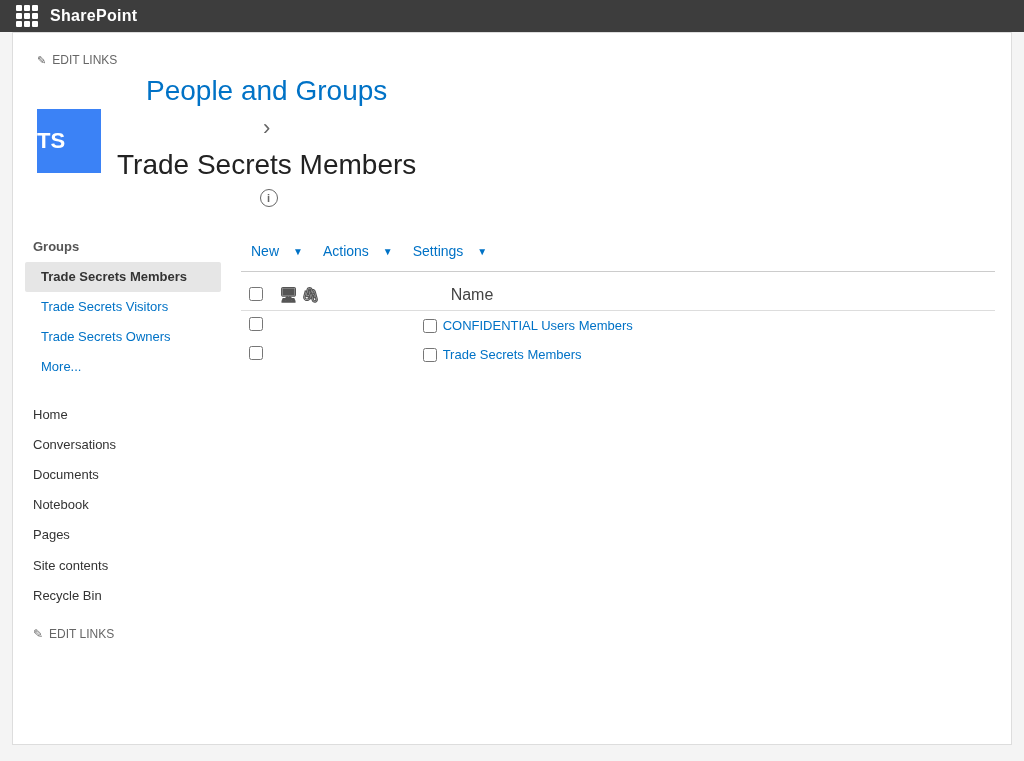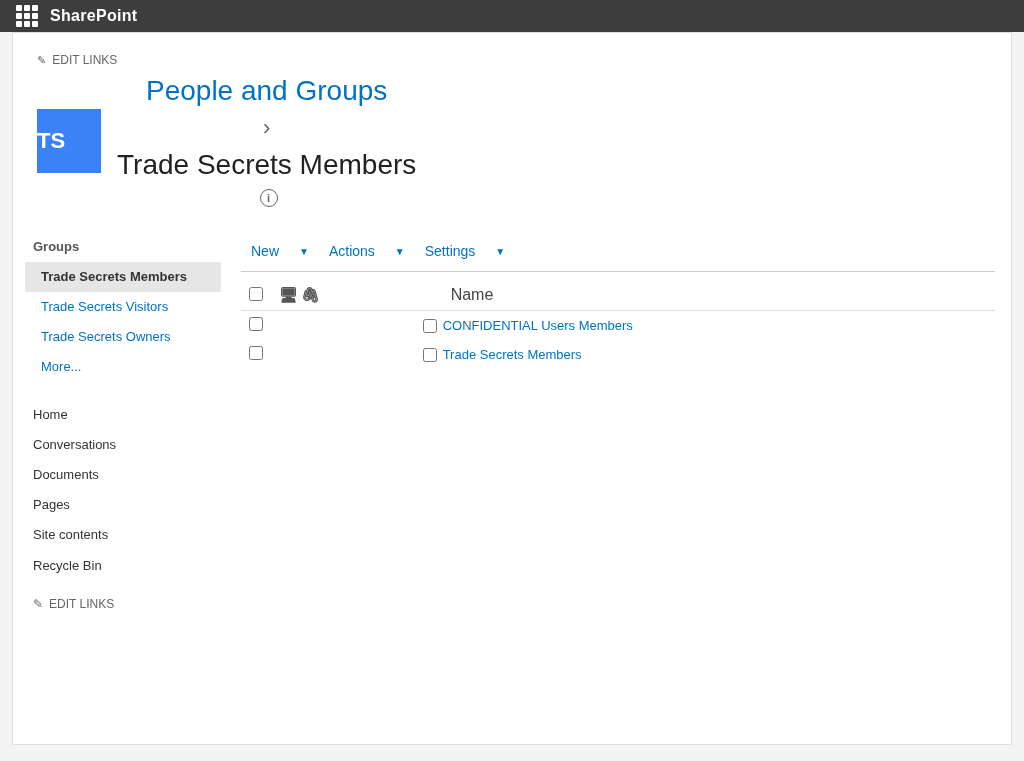--- a/index.html
+++ b/index.html
@@ -181,21 +181,21 @@
       display: flex;
       align-items: center;
       gap: 0;
       border-bottom: 1px solid #ccc;
       padding-bottom: 8px;
       margin-bottom: 8px;
     }
     .toolbar-btn {
       display: flex;
       align-items: center;
-      gap: 20px;
+      gap: 14px;
       color: #0072c6;
       font-size: 14px;
       cursor: pointer;
       padding: 4px 10px;
       text-decoration: none;
       border: none;
       background: none;
     }
     .dropdown-arrow {
       font-size: 10px;
@@ -299,20 +299,21 @@
 
       <div class="sidebar-item active sidebar-subitem">Trade Secrets Members</div>
       <div class="sidebar-item sidebar-subitem">Trade Secrets Visitors</div>
       <div class="sidebar-item sidebar-subitem">Trade Secrets Owners</div>
       <div class="sidebar-more">More...</div>
 
       <div class="sidebar-section">
         <div class="sidebar-item">Home</div>
         <div class="sidebar-item">Conversations</div>
         <div class="sidebar-item">Documents</div>
+        <div class="sidebar-item">Notebook</div>
         <div class="sidebar-item">Pages</div>
         <div class="sidebar-item">Site contents</div>
         <div class="sidebar-item">Recycle Bin</div>
       </div>
 
       <div class="edit-links-bottom">
         <span>✎</span>
         <span>EDIT LINKS</span>
       </div>
     </div>

